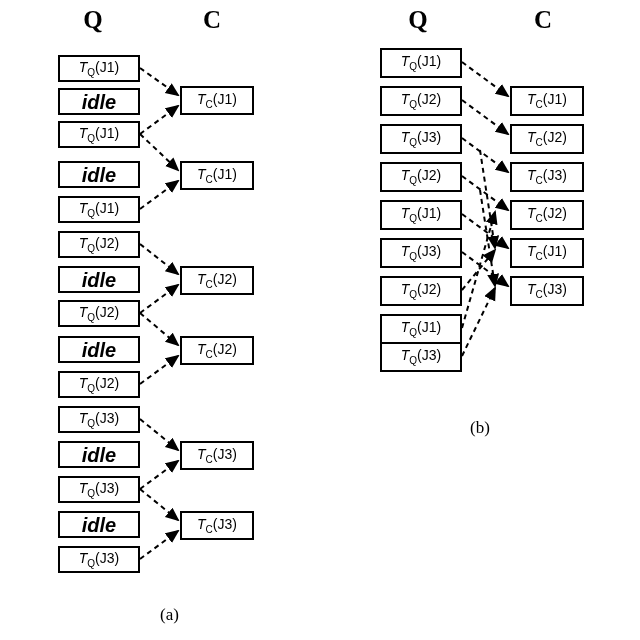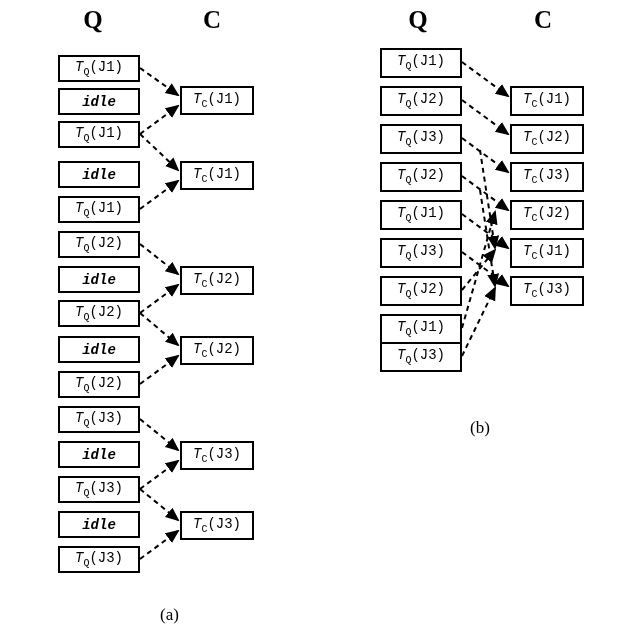--- a/index.html
+++ b/index.html
@@ -28,42 +28,42 @@
     font-family: "Liberation Serif", serif;
     text-align: center;
     width: 60px;
   }
   .node {
     position: absolute;
     box-sizing: border-box;
     border: 2px solid #000;
     background: #fff;
     text-align: center;
-    font-family: Liberation Mono, monospace;
+    font-family: Liberation Sans, sans-serif;
     font-size: 14px;
     line-height: 1;
     display: flex;
     align-items: center;
     justify-content: center;
     white-space: nowrap;
   }
   .node .lbl {
     display: inline-block;
   }
   .node .t {
     font-style: italic;
   }
   .node .sub {
     font-size: 10px;
     vertical-align: sub;
   }
   .node.idle .lbl {
     font-style: italic;
     font-weight: bold;
-    font-size: 14px;
+    font-size: 20px;
   }
   .panel-label {
     position: absolute;
     font-size: 17px;
     font-family: "Liberation Serif", serif;
   }
   svg.edges {
     position: absolute;
     left: 0; top: 0;
     width: 640px;

